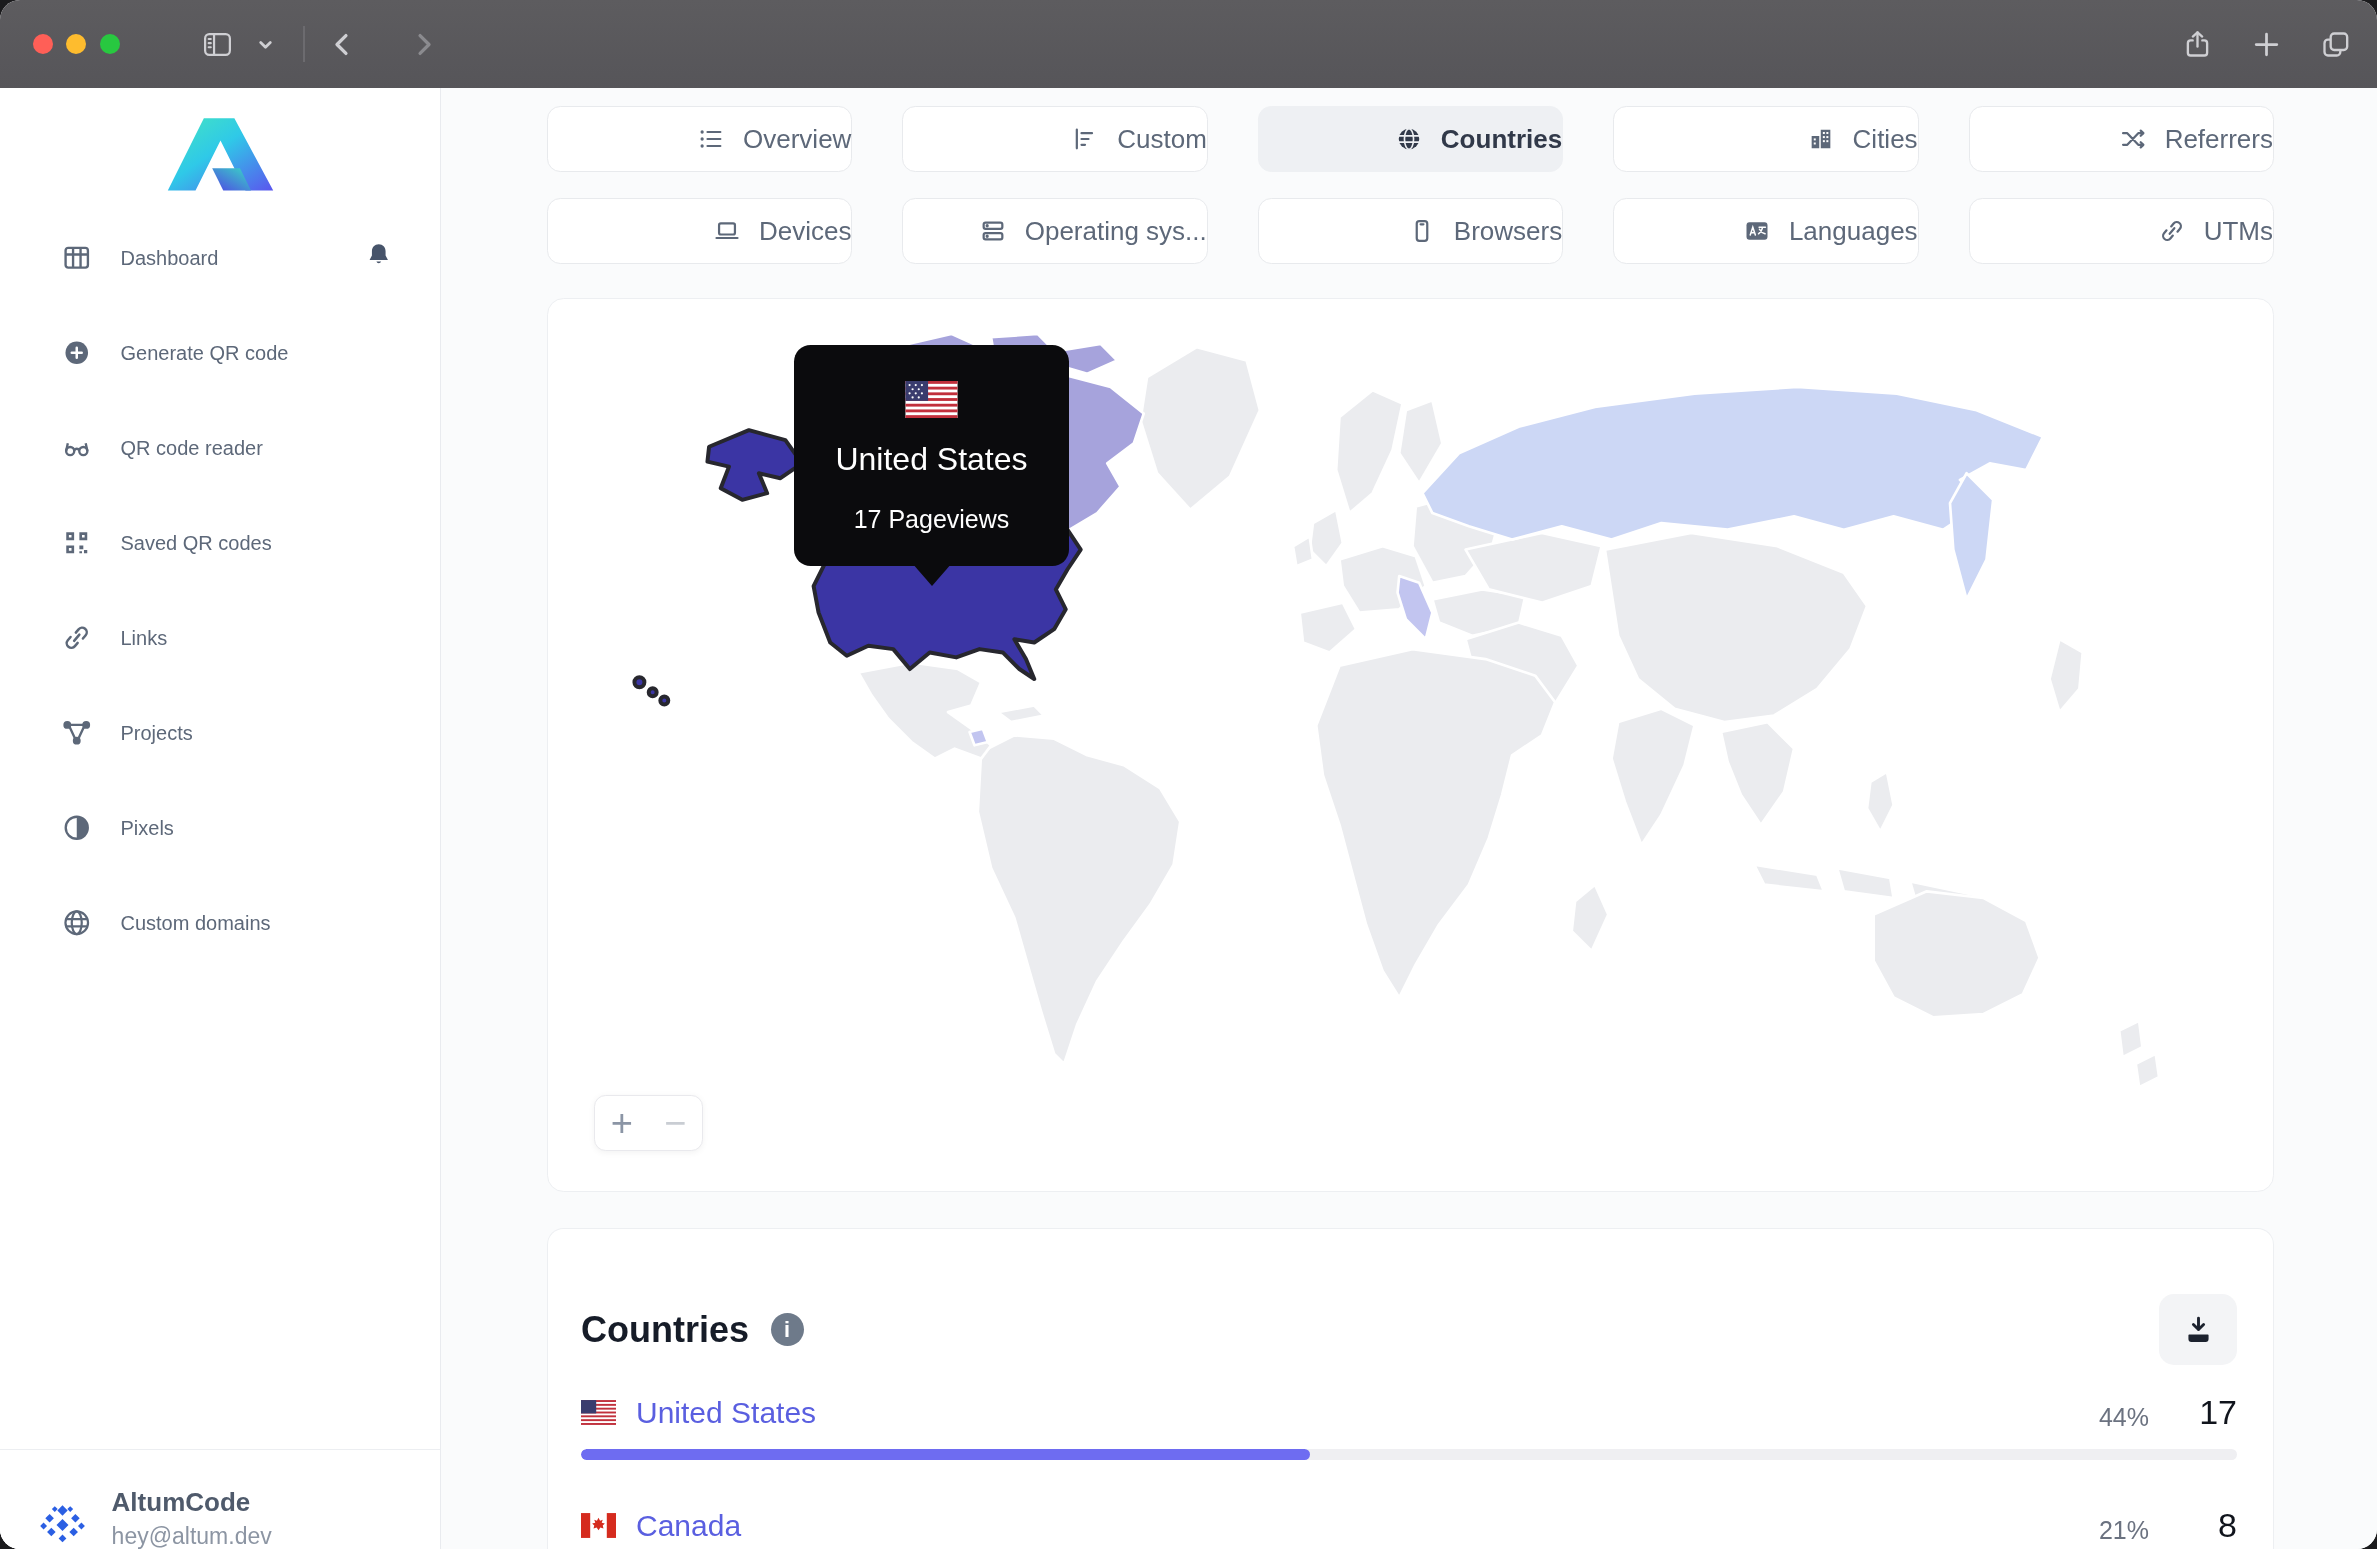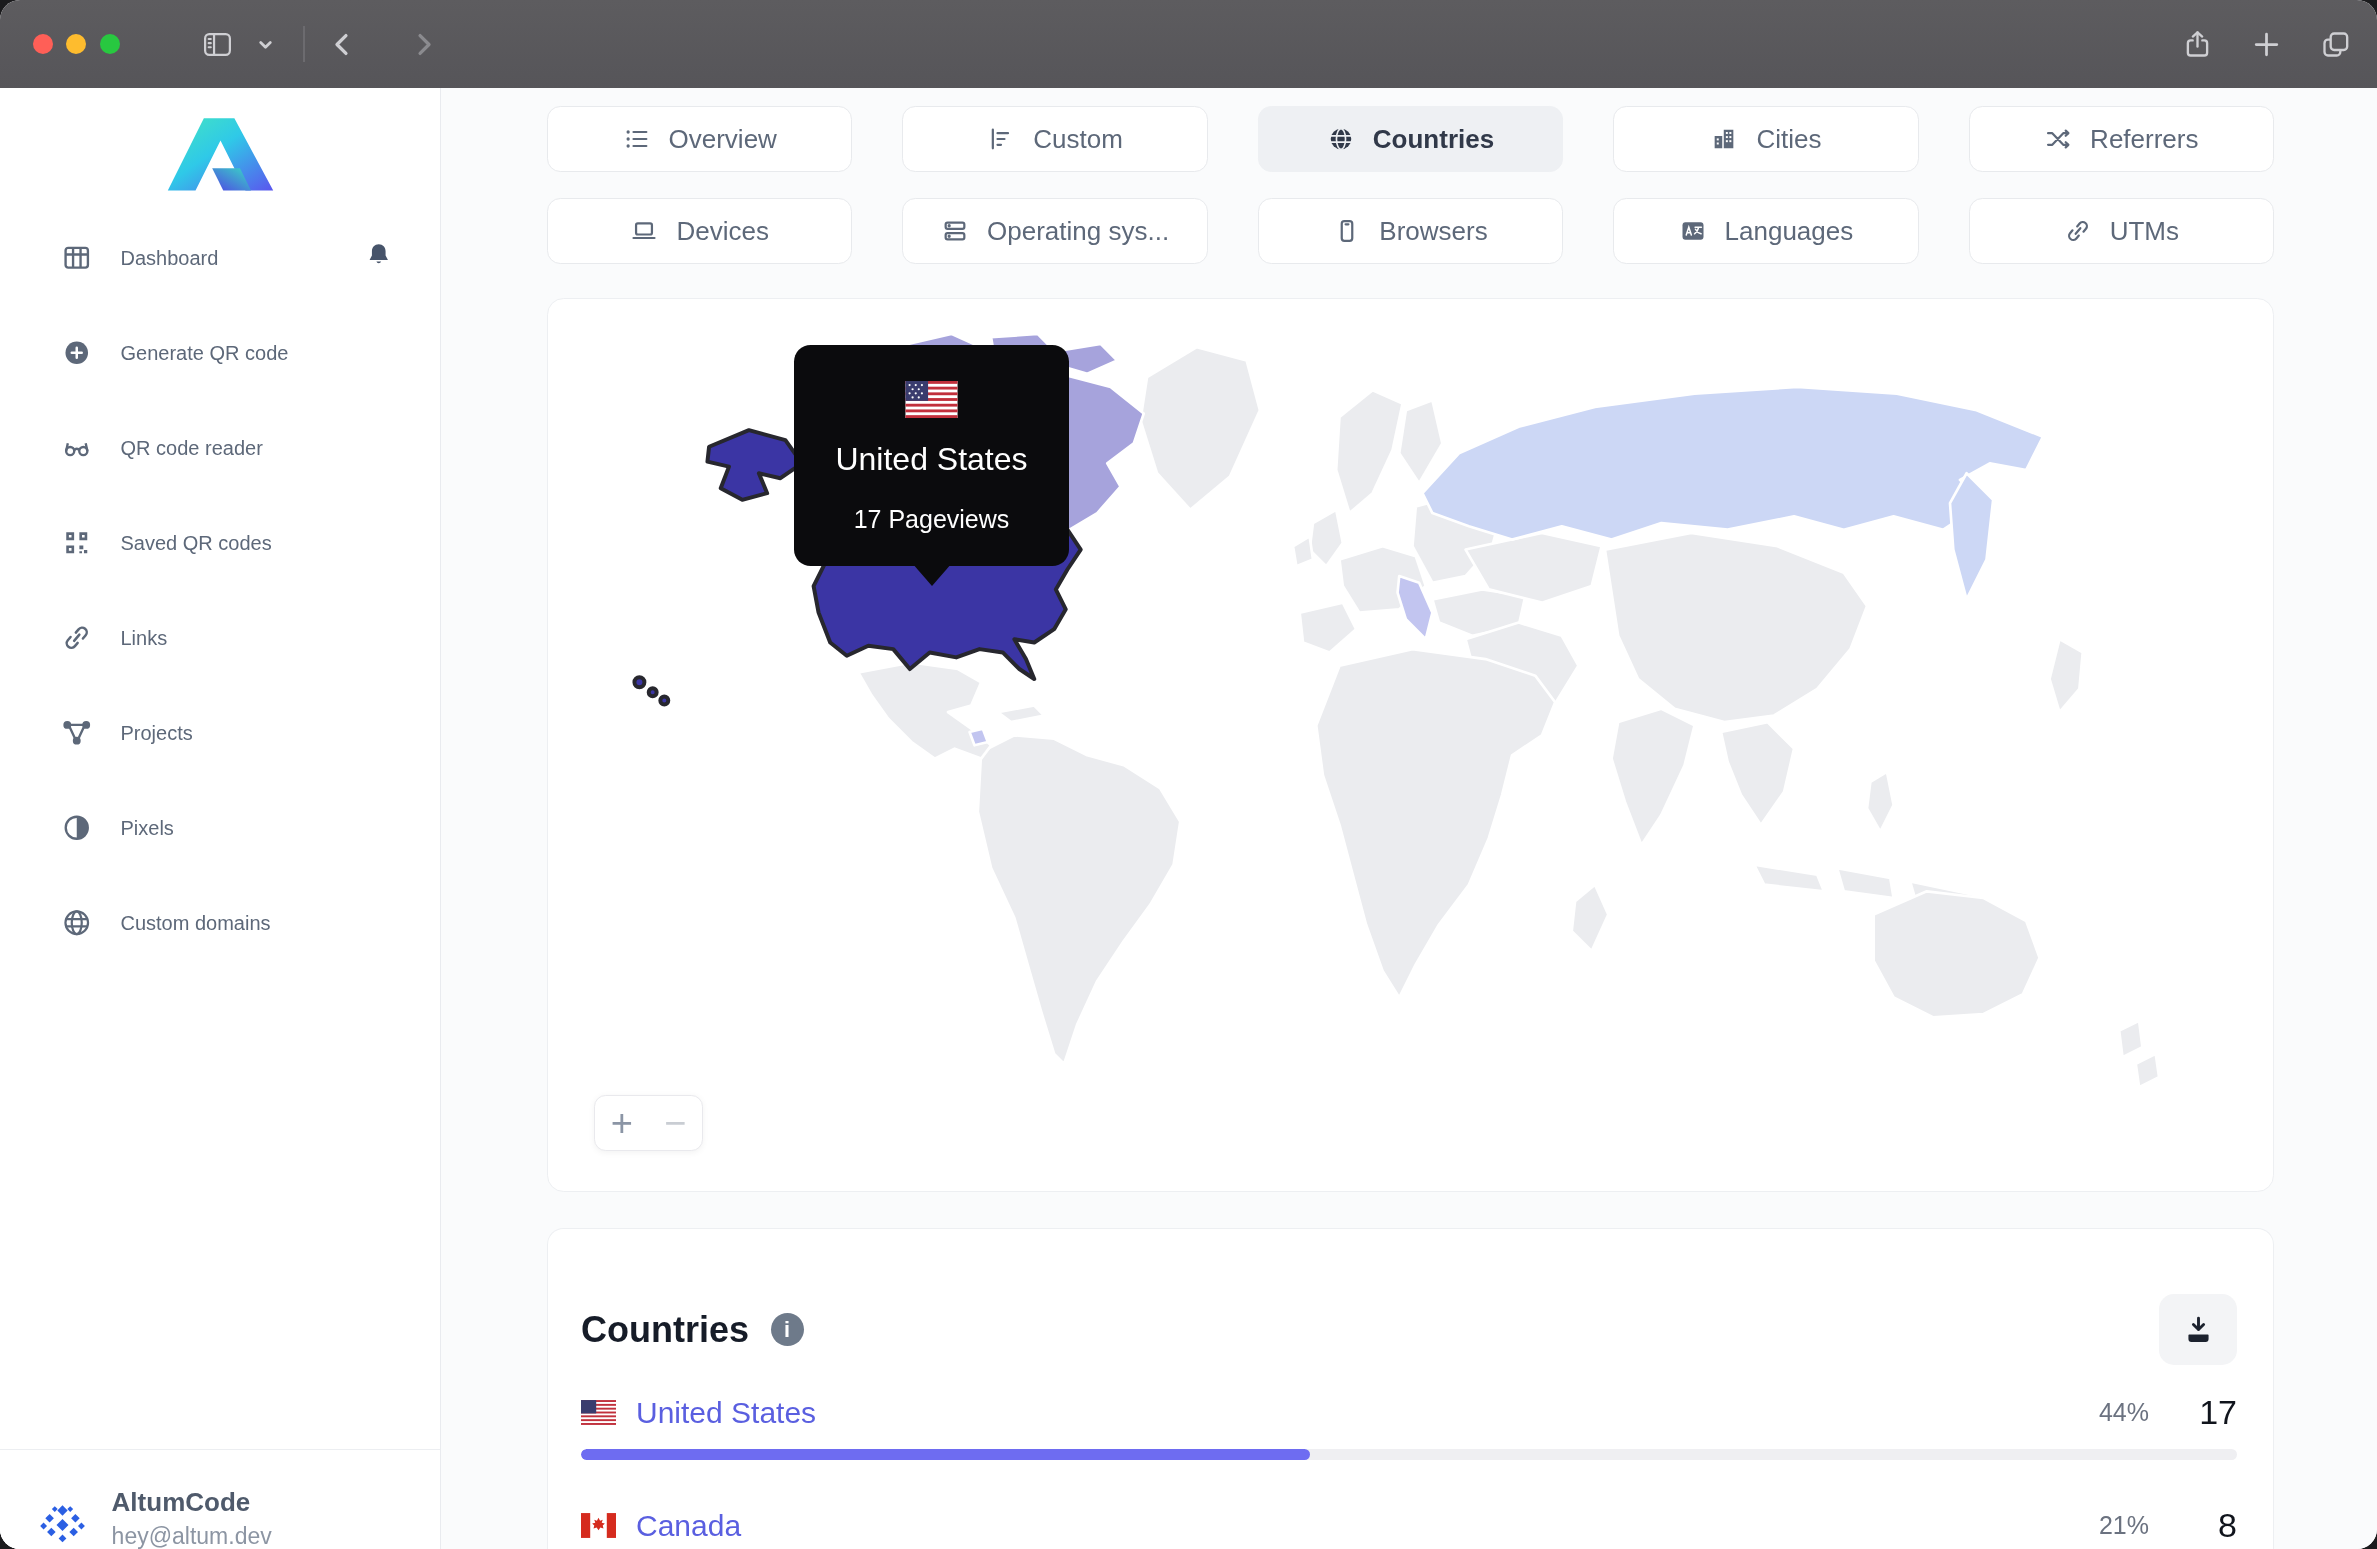--- a/index.html
+++ b/index.html
@@ -36,21 +36,21 @@
   .nicon svg { width:31.5px; height:31.5px; }
   .bell { margin-left:auto; color:#47546a; }
   .bell svg { width:31.5px; height:31.5px; }
   .sb-footer { position:absolute; left:0; right:0; bottom:0; height:101px; border-top:1.7px solid #eceef1; display:flex; align-items:flex-end; gap:21.6px; padding:0 35px; background:#fff; }
   .avatar { width:55px; height:55px; flex:none; }
   .u-name { font-size:26px; font-weight:700; color:#4f5a6b; }
   .u-mail { font-size:23px; color:#8c95a3; margin-top:5px; }
 
   
   .tabs { width:1727px; display:grid; grid-template-columns:repeat(5, 1fr); column-gap:50px; row-gap:26px; }
-  .tab { height:66px; border-radius:13.3px; background:#fff; border:1.7px solid #e8eaed; display:flex; align-items:center; justify-content:center; gap:18px; color:#5d6879; font-size:26px; cursor:pointer; white-space:nowrap; }
+  .tab { height:66px; border-radius:13.3px; background:#fff; border:1.7px solid #e8eaed; display:flex; align-items:center; justify-content:flex-end; gap:18px; color:#5d6879; font-size:26px; cursor:pointer; white-space:nowrap; }
   .tab svg { width:28px; height:28px; flex:none; }
   .tab.active { background:#eef0f3; border-color:#eef0f3; color:#313949; font-weight:700; }
 
   
   .map-card { position:relative; margin-top:34px; width:1727px; height:894px; background:#fff; border:1.7px solid #edeff2; border-radius:16.6px; }
   .map-svg { position:absolute; left:15px; top:15px; width:1694px; height:861px; }
   .cty { fill:#ebecef; stroke:#ffffff; stroke-width:1.6; stroke-linejoin:round; }
   .cty.lvl-low { fill:#ccd7f5; }
   .cty.lvl-mid { fill:#a6a3dc; }
   .cty.lvl-it  { fill:#c2c5f0; }
@@ -70,21 +70,21 @@
   .l-title { font-size:36px; font-weight:700; color:#161c28; }
   .info { width:33px; height:33px; border-radius:50%; background:#6e7a8a; color:#fff; font-size:21.6px; font-weight:700; display:flex; align-items:center; justify-content:center; margin-left:21.6px; font-style:normal; }
   .dl-btn { margin-left:auto; width:78px; height:71px; background:#f3f4f6; border-radius:15px; display:flex; align-items:center; justify-content:center; color:#1c222e; cursor:pointer; }
   .dl-btn svg { width:35px; height:35px; }
   .c-row { margin-top:28px; }
   .c-row + .c-row { margin-top:46px; }
   .c-line { display:flex; align-items:center; }
   .c-left { display:flex; align-items:center; gap:20px; }
   .c-left svg.flag { width:35px; height:25px; flex:none; }
   .c-name { font-size:30px; color:#5a5fe0; cursor:pointer; }
-  .c-right { margin-left:auto; display:flex; align-items:center; gap:43px; }
+  .c-right { margin-left:auto; display:flex; align-items:flex-end; gap:43px; }
   .c-pct { font-size:25px; color:#6b7280; }
   .c-cnt { font-size:34px; color:#10141c; min-width:45px; text-align:right; }
   .bar { margin-top:16.6px; height:11.6px; border-radius:6.6px; background:#efeff2; overflow:hidden; }
   .bar-fill { height:100%; border-radius:6.6px; background:#6e6cf1; }
 </style>
 </head>
 <body>
 
 <div class="window">
 

